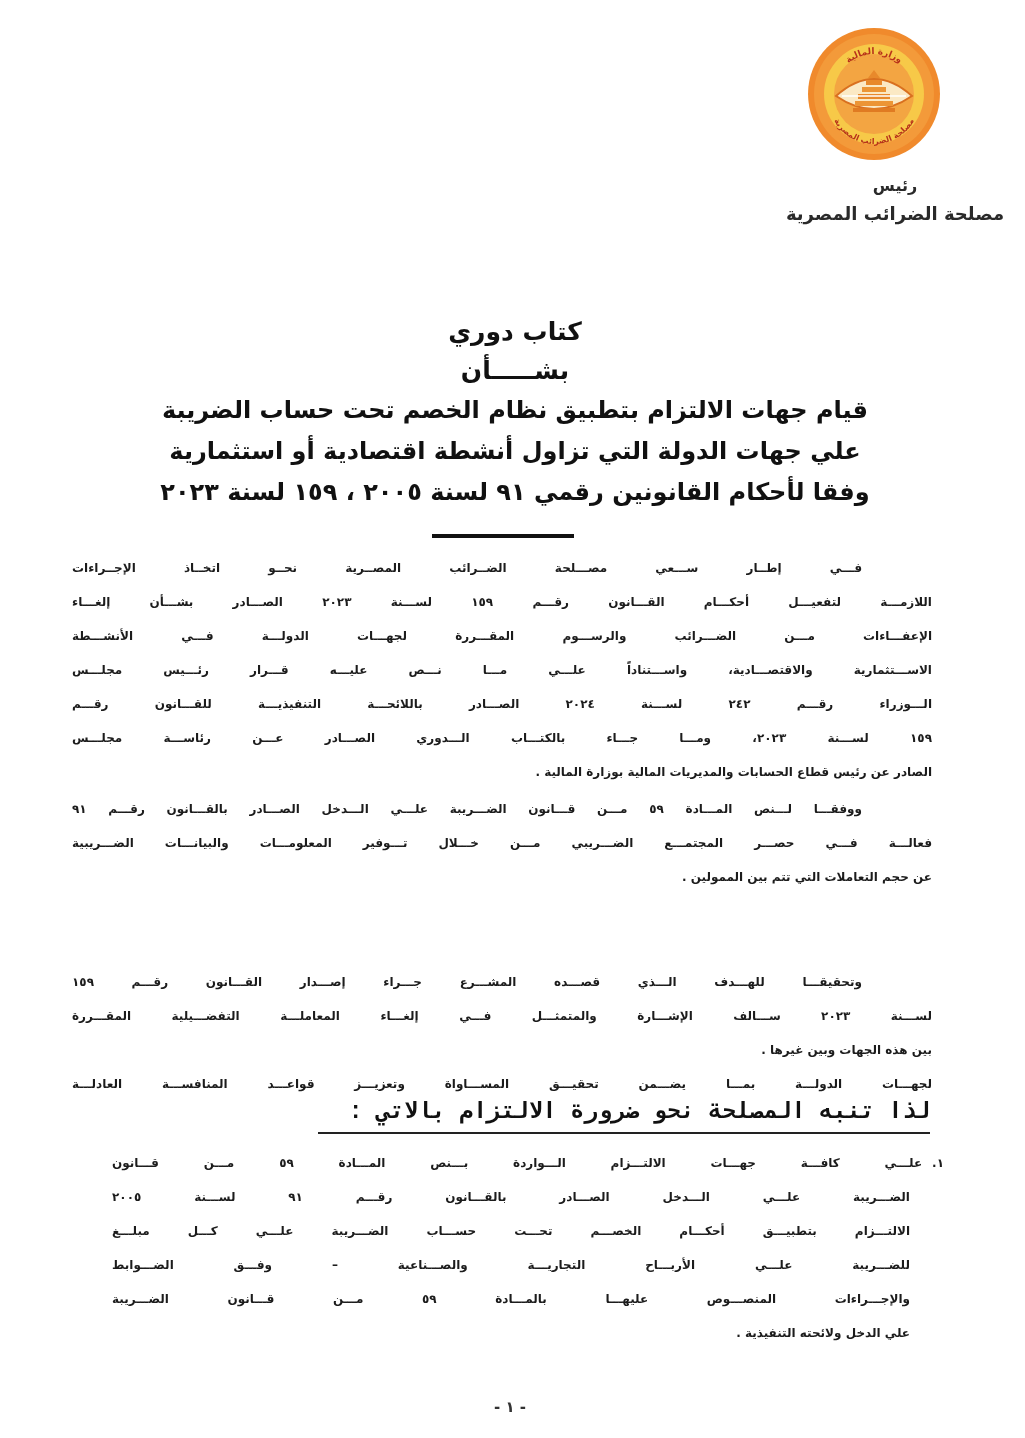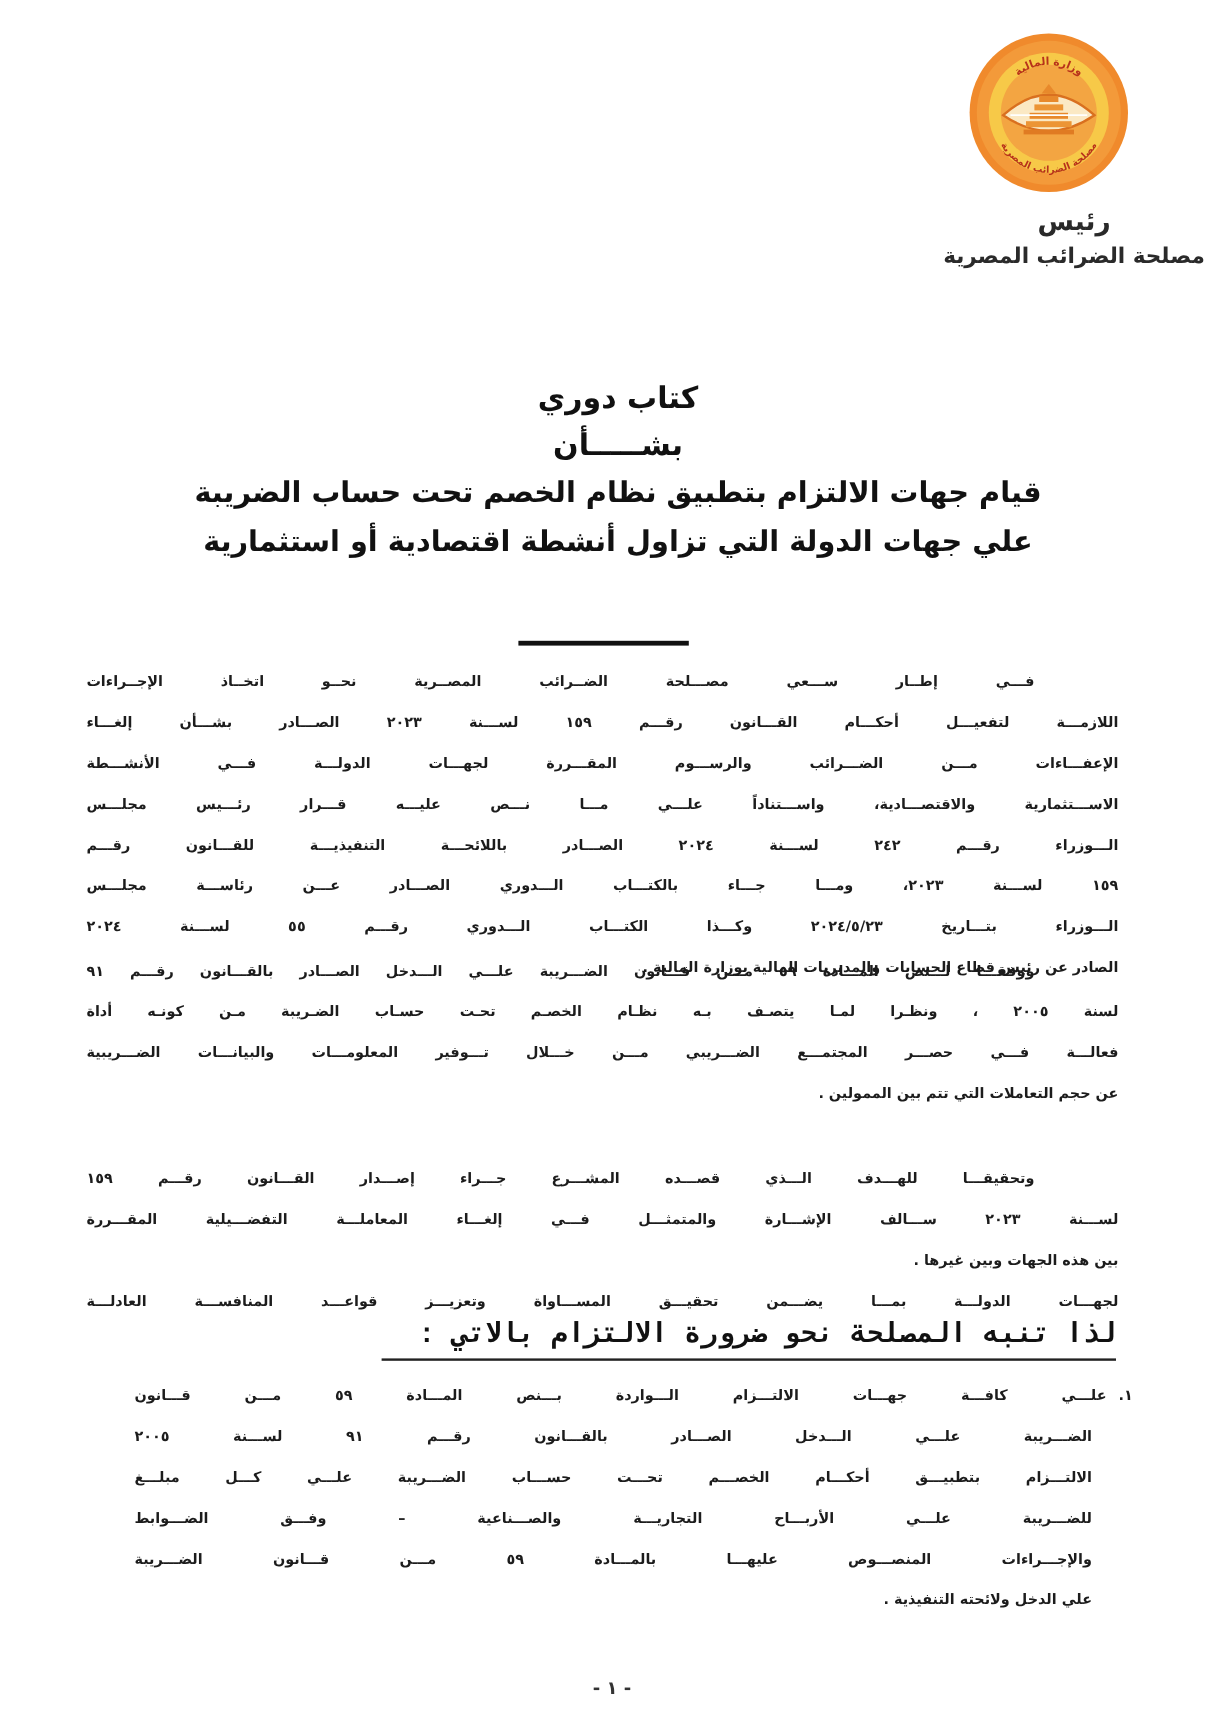--- a/index.html
+++ b/index.html
@@ -30,21 +30,21 @@
       position: absolute;
       left: 770px;
       top: 172px;
       width: 250px;
       text-align: center;
       font-family: "DejaVu Sans", sans-serif;
       font-weight: bold;
       color: #2a2a2a;
       line-height: 28px;
     }
-    .authority .role { font-size: 22px; display: block; }
+    .authority .role { font-size: 16px; display: block; }
     .authority .org { font-size: 18px; display: block; }
 
     
     .title-block {
       position: absolute;
       left: 100px;
       top: 272px;
       width: 830px;
       text-align: center;
       font-family: "DejaVu Sans", sans-serif;
@@ -191,37 +191,36 @@
 <div class="authority">
   <span class="role">رئيس</span>
   <span class="org">مصلحة الضرائب المصرية</span>
 </div>
 
 <div class="title-block">
   <span class="doc-type">كتاب دوري</span>
   <span class="about">بشـــــأن</span>
   <span class="subject-line">قيام جهات الالتزام بتطبيق نظام الخصم تحت حساب الضريبة</span>
   <span class="subject-line">علي جهات الدولة التي تزاول أنشطة اقتصادية أو استثمارية</span>
+  <span class="subject-line">وفقا لأحكام القانونين رقمي ٩١ لسنة ٢٠٠٥ ، ١٥٩ لسنة ٢٠٢٣</span>
 </div>
 <div class="sep-line"></div>
 
 <div class="body-text p1">
   <span class="line indent">فـــي إطــار ســـعي مصـــلحة الضــرائب المصــرية نحــو اتخــاذ الإجــراءات</span>
   <span class="line">اللازمـــة لتفعيـــل أحكـــام القـــانون رقـــم ١٥٩ لســـنة ٢٠٢٣ الصـــادر بشـــأن إلغـــاء</span>
   <span class="line">الإعفـــاءات مـــن الضـــرائب والرســـوم المقـــررة لجهـــات الدولـــة فـــي الأنشـــطة</span>
   <span class="line">الاســـتثمارية والاقتصـــادية، واســـتناداً علـــي مـــا نـــص عليـــه قـــرار رئـــيس مجلـــس</span>
   <span class="line">الـــوزراء رقـــم ٢٤٢ لســـنة ٢٠٢٤ الصـــادر باللائحـــة التنفيذيـــة للقـــانون رقـــم</span>
   <span class="line">١٥٩ لســـنة ٢٠٢٣، ومـــا جـــاء بالكتـــاب الـــدوري الصـــادر عـــن رئاســـة مجلـــس</span>
-  <span class="line">الـــوزراء بتـــاريخ ٢٠٢٤/٥/٢٣ وكـــذا الكتـــاب الـــدوري رقـــم ٥٥ لســـنة ٢٠٢٤</span>
   <span class="line last">الصادر عن رئيس قطاع الحسابات والمديريات المالية بوزارة المالية .</span>
 </div>
 
 <div class="body-text p2">
   <span class="line indent">ووفقـــا لـــنص المـــادة ٥٩ مـــن قـــانون الضـــريبة علـــي الـــدخل الصـــادر بالقـــانون رقـــم ٩١</span>
-  <span class="line">لسنة ٢٠٠٥ ، ونظـرا لمـا يتصـف بـه نظـام الخصـم تحـت حسـاب الضـريبة مـن كونـه أداة</span>
   <span class="line">فعالـــة فـــي حصـــر المجتمـــع الضـــريبي مـــن خـــلال تـــوفير المعلومـــات والبيانـــات الضـــريبية</span>
   <span class="line last">عن حجم التعاملات التي تتم بين الممولين .</span>
 </div>
 
 <div class="body-text p3">
   <span class="line indent">وتحقيقـــا للهـــدف الـــذي قصـــده المشـــرع جـــراء إصـــدار القـــانون رقـــم ١٥٩</span>
   <span class="line">لســـنة ٢٠٢٣ ســـالف الإشـــارة والمتمثـــل فـــي إلغـــاء المعاملـــة التفضـــيلية المقـــررة</span>
   <span class="line last">بين هذه الجهات وبين غيرها .</span>
   <span class="line">لجهـــات الدولـــة بمـــا يضـــمن تحقيـــق المســـاواة وتعزيـــز قواعـــد المنافســـة العادلـــة</span>
 </div>

